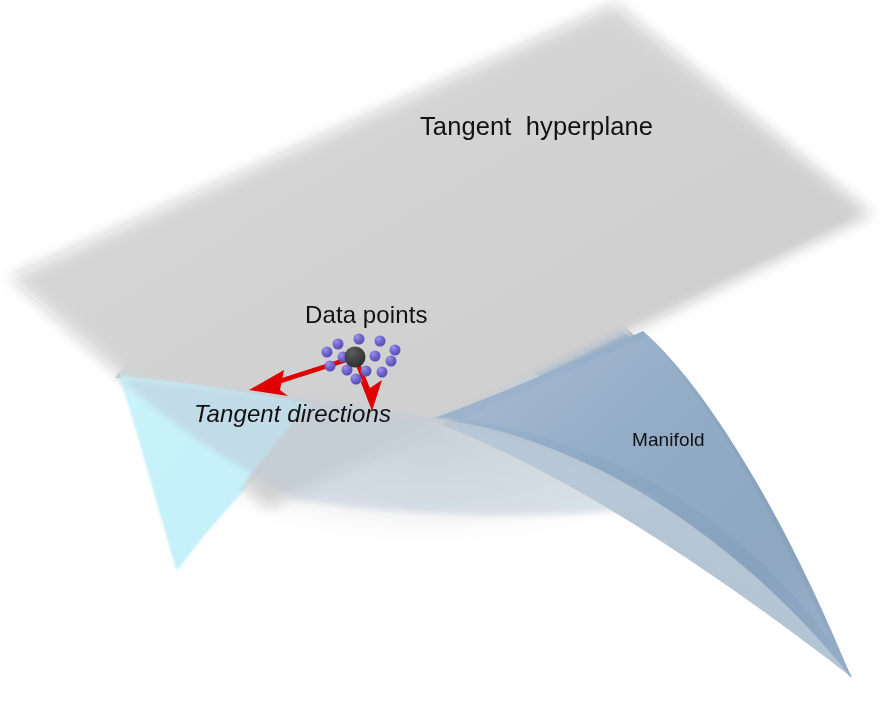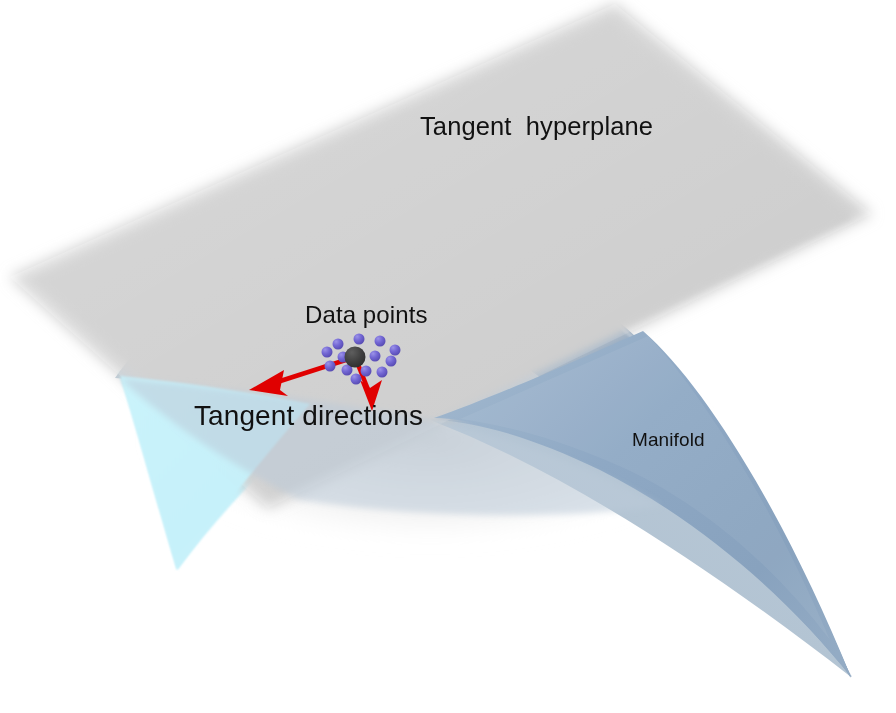--- a/index.html
+++ b/index.html
@@ -39,21 +39,22 @@
     font-size: 25.5px;
   }
   #label-data-points {
     left: 305px;
     top: 303px;
     font-size: 24px;
   }
   #label-tangent-directions {
     left: 194px;
     top: 402px;
-    font-size: 28px;
+    font-size: 24px;
+    font-style: italic;
   }
   #label-manifold {
     left: 632px;
     top: 430px;
     font-size: 19px;
   }
 </style>
 </head>
 <body>
 

